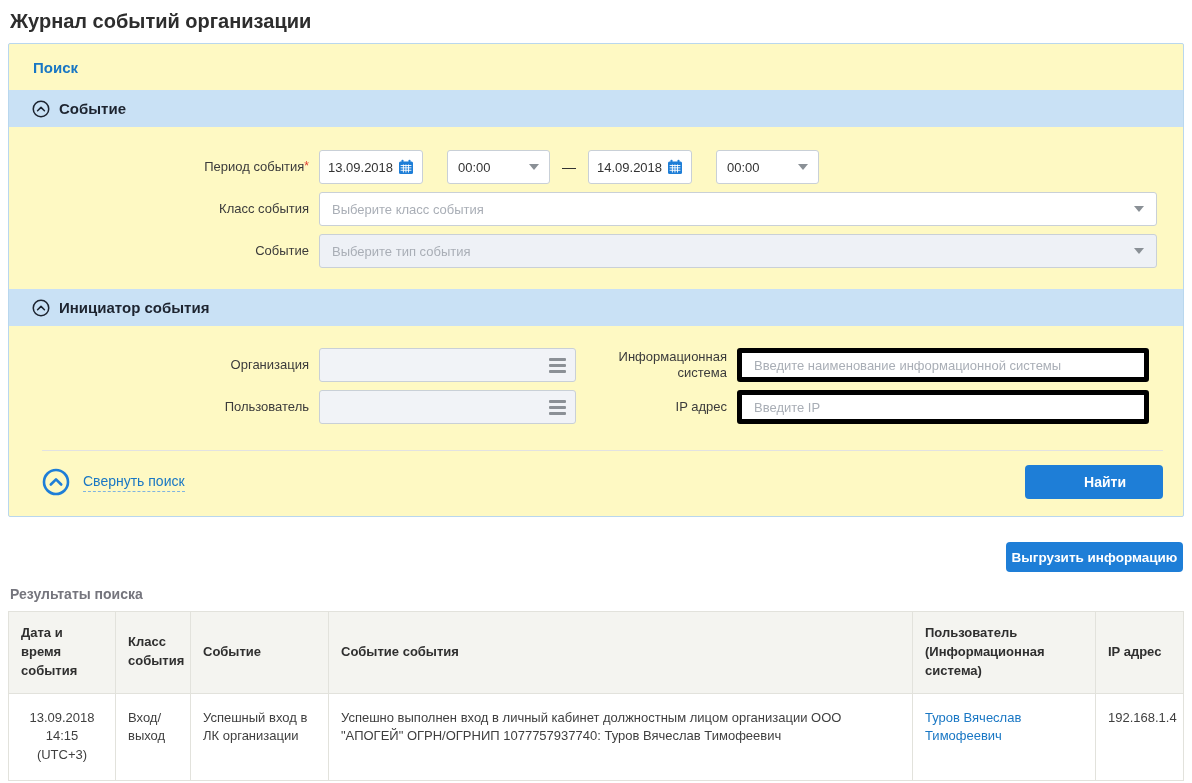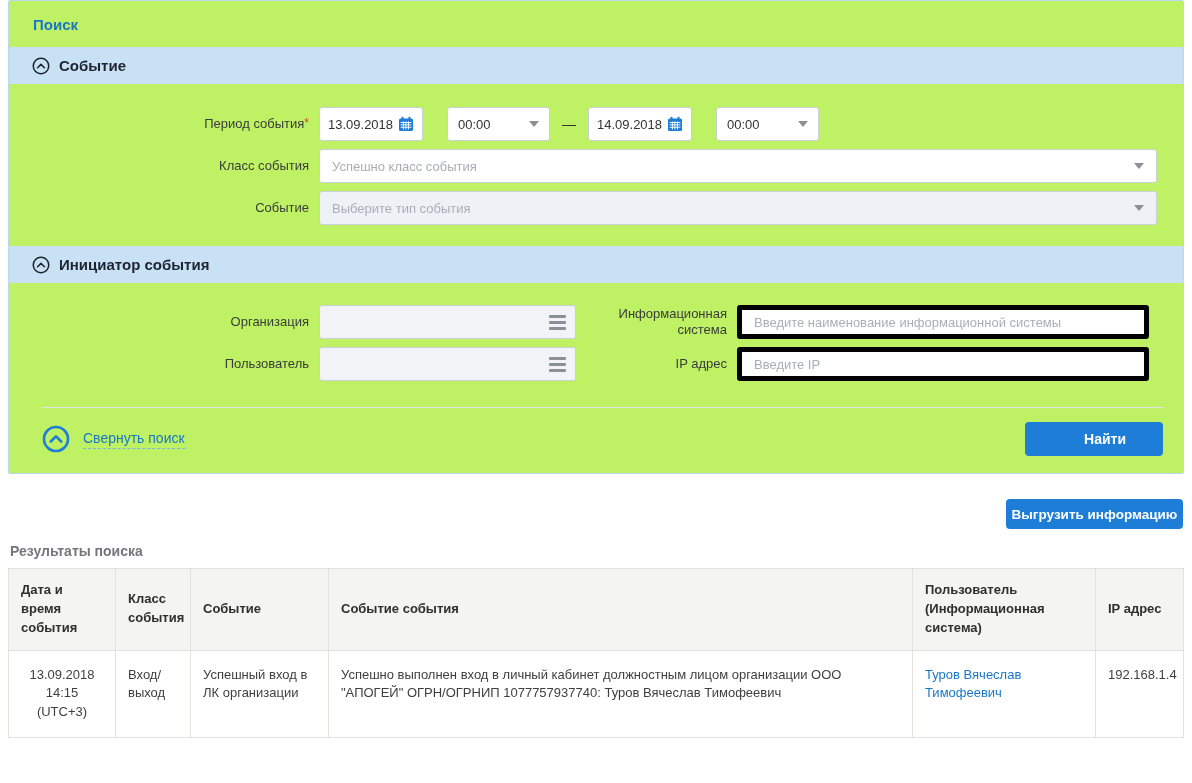--- a/index.html
+++ b/index.html
@@ -3,21 +3,21 @@
 <meta charset="utf-8">
 <style>
   * { box-sizing: border-box; margin: 0; padding: 0; }
   html,body { width:1192px; height:783px; background:#fff; font-family:"Liberation Sans","DejaVu Sans",sans-serif; color:#333; overflow:hidden; }
 
   .page { width:1192px; height:783px; position:relative; }
 
   .page-title { font-size:20px; font-weight:bold; color:#2d2d2d; margin:10px 0 10px 10px; }
 
   
-  .panel { margin-left:8px; width:1176px; border:1px solid #b9d7ee; border-radius:2px; background:#bef264; }
+  .panel { margin-left:8px; width:1176px; border:1px solid #b9d7ee; border-radius:2px; background:#fef9c3; }
   .panel-header { padding:15px 24px 13px; }
   .panel-header span { color:#1977c4; font-size:15px; font-weight:bold; }
 
   .section-bar { height:37px; background:#c9e1f5; display:flex; align-items:center; padding-left:23px; gap:9px; }
   .section-bar .sec-icon { width:18px; height:18px; color:#1d2430; display:inline-flex; }
   .section-bar .sec-title { font-size:15px; font-weight:bold; color:#1d2430; }
 
   .event-form { padding:23px 0 21px; }
   .form-row { display:flex; align-items:center; margin-bottom:8px; }
   .form-row:last-child { margin-bottom:0; }
@@ -71,20 +71,21 @@
   th.c-desc, td.c-desc { width:584px; }
   th.c-user, td.c-user { width:183px; }
   th.c-ip, td.c-ip { width:88px; }
   .user-link { color:#1977c4; cursor:pointer; text-decoration:none; }
 </style>
 </head>
 <body>
 
 <div class="page">
 
+  <h1 class="page-title">Журнал событий организации</h1>
 
   <div class="panel">
 
     <div class="panel-header">
       <span>Поиск</span>
     </div>
 
     <div class="section-bar">
       <span class="sec-icon">
         <svg viewBox="0 0 20 20" width="18" height="18">
@@ -144,21 +145,21 @@
         </div>
         <div class="ctl time-box">
           <span>00:00</span>
           <span class="tri-down"></span>
         </div>
       </div>
 
       <div class="form-row">
         <div class="lbl">Класс события</div>
         <div class="ctl wide-select">
-          <span class="ph">Успешно класс события</span>
+          <span class="ph">Выберите класс события</span>
           <span class="tri-down"></span>
         </div>
       </div>
 
       <div class="form-row">
         <div class="lbl">Событие</div>
         <div class="ctl wide-select disabled">
           <span class="ph">Выберите тип события</span>
           <span class="tri-down"></span>
         </div>

